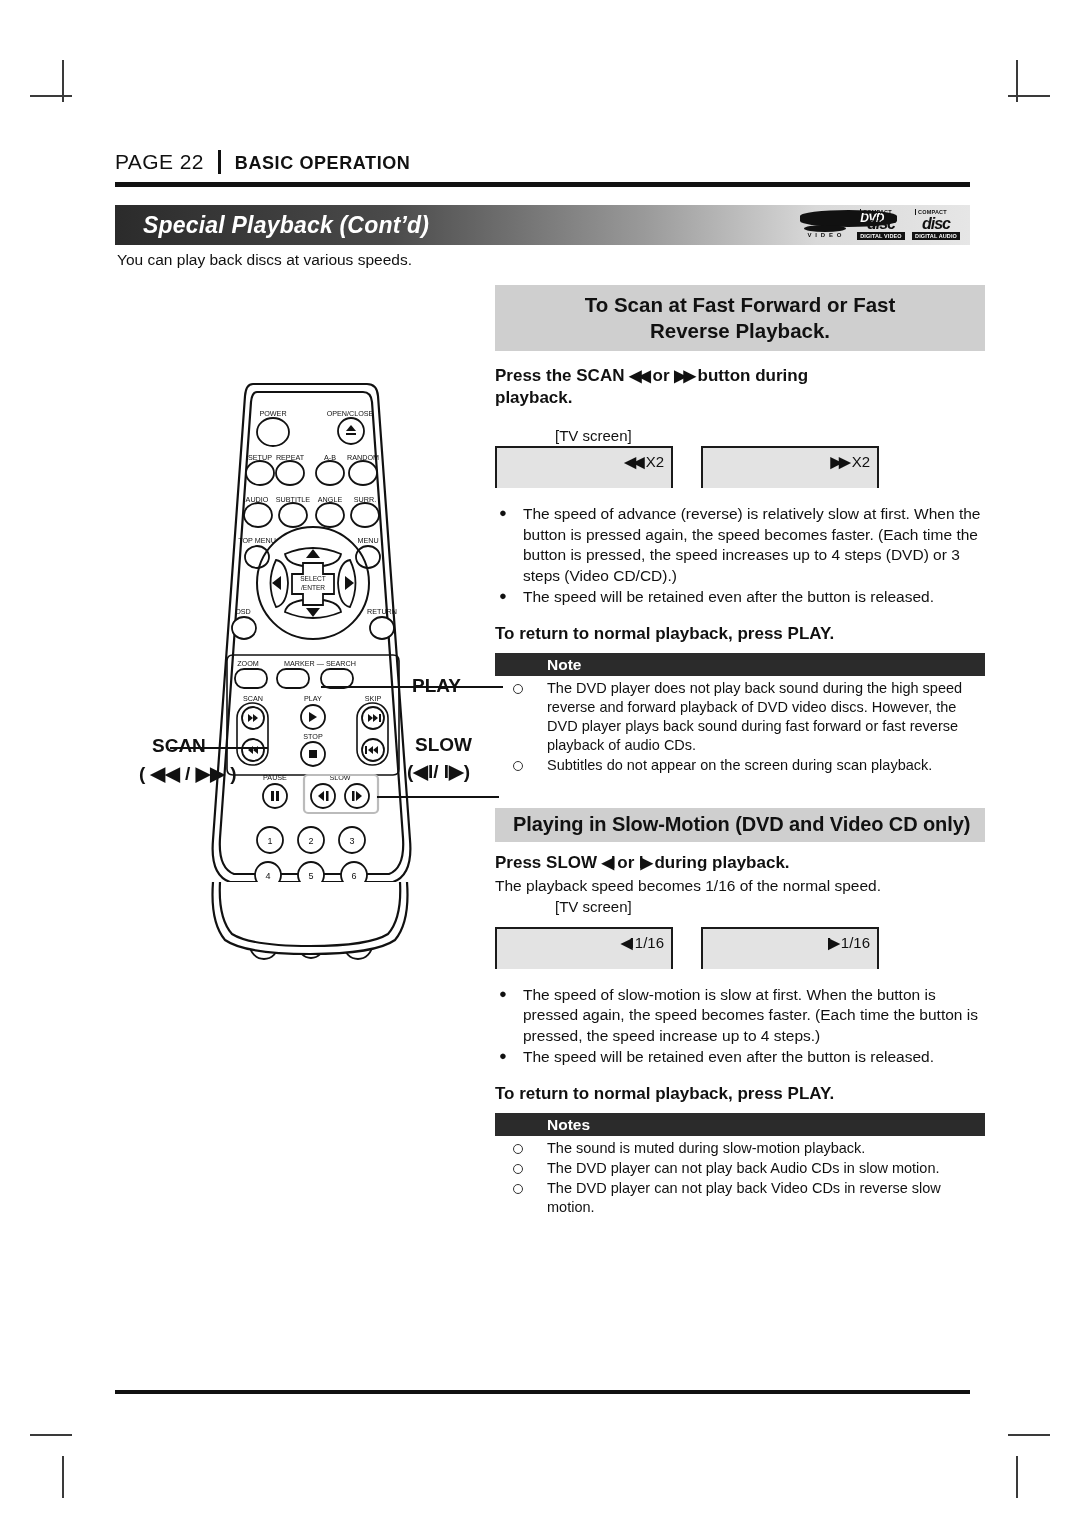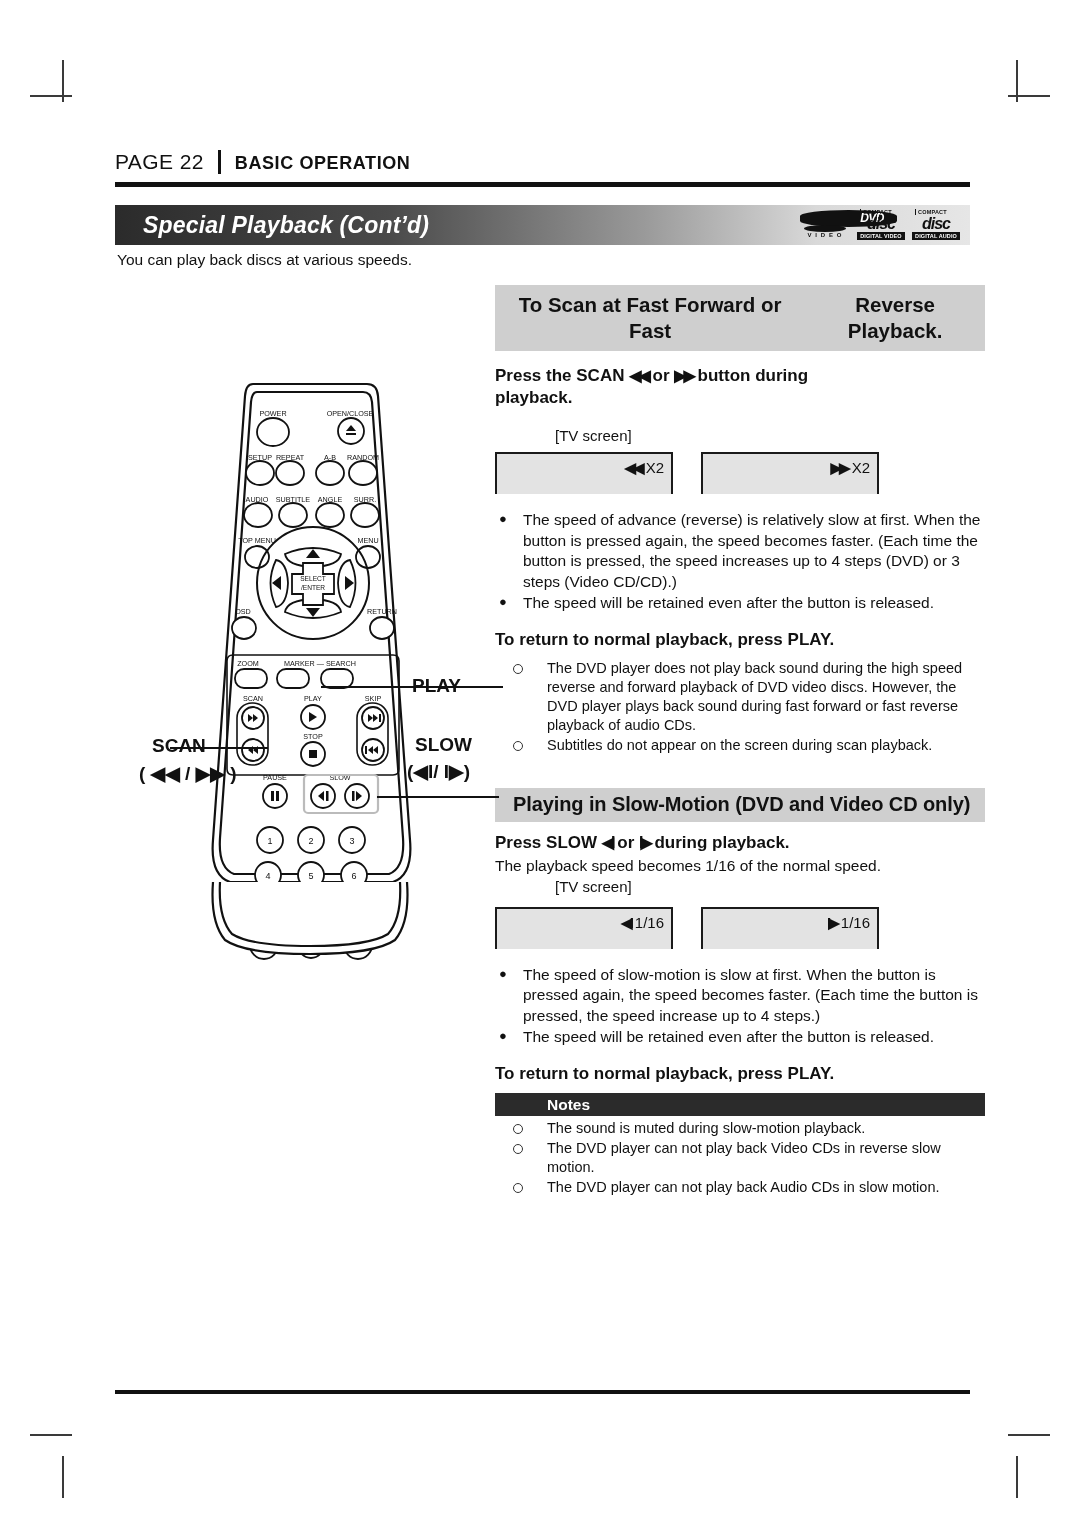--- a/index.html
+++ b/index.html
@@ -165,21 +165,21 @@
     left: 495px; top: 285px;
     width: 490px;
   }
   .grey-head {
     background: #cfcfcf;
     color: #111;
     font-weight: bold;
   }
   #scan-heading {
     height: 66px;
-    display: flex; flex-direction: row;
+    display: flex; flex-direction: column;
     align-items: center; justify-content: center;
     font-size: 20.5px;
     line-height: 26px;
     text-align: center;
   }
   .bold-instr {
     font-size: 17px;
     font-weight: bold;
     line-height: 22px;
     margin-top: 14px;
@@ -188,21 +188,21 @@
   .arrow-sp { letter-spacing: 0; }
 
   .tv-label {
     font-size: 15px;
     margin-top: 18px;
     margin-left: 60px;
   }
   .tv-row {
     display: flex;
     gap: 28px;
-    margin-top: 8px;
+    margin-top: 2px;
   }
   .tv-screen {
     width: 178px;
     height: 42px;
     background: #e3e3e3;
     border: 2px solid #1a1a1a;
     border-bottom: none;
     box-sizing: border-box;
     position: relative;
   }
@@ -387,20 +387,21 @@
   </div>
 
   <ul class="bullets">
     <li>The speed of advance (reverse) is relatively slow at first. When the button is pressed again, the speed becomes faster. (Each time the button is pressed, the speed increases up to 4 steps (DVD) or 3 steps (Video CD/CD).)</li>
     <li>The speed will be retained even after the button is released.</li>
   </ul>
 
   <div class="return-line">To return to normal playback, press PLAY.</div>
 
   <div class="note-box">
+    <div class="note-bar">Note</div>
     <ul class="note-list">
       <li>The DVD player does not play back sound during the high speed reverse and forward playback of DVD video discs. However, the DVD player plays back sound during fast forward or fast reverse playback of audio CDs.</li>
       <li>Subtitles do not appear on the screen during scan playback.</li>
     </ul>
   </div>
 
   <div id="slow-heading" class="grey-head">Playing in Slow-Motion (DVD and Video CD only)</div>
 
   <div class="bold-instr" style="margin-top:10px;">
     <span>Press SLOW</span>
@@ -428,22 +429,22 @@
     <li>The speed of slow-motion is slow at first. When the button is pressed again, the speed becomes faster. (Each time the button is pressed, the speed increase up to 4 steps.)</li>
     <li>The speed will be retained even after the button is released.</li>
   </ul>
 
   <div class="return-line">To return to normal playback, press PLAY.</div>
 
   <div class="note-box">
     <div class="note-bar">Notes</div>
     <ul class="note-list">
       <li>The sound is muted during slow-motion playback.</li>
+      <li>The DVD player can not play back Audio CDs in slow motion.</li>
       <li>The DVD player can not play back Video CDs in reverse slow motion.</li>
-      <li>The DVD player can not play back Audio CDs in slow motion.</li>
     </ul>
   </div>
 </div>
 
 <div id="remote-wrap">
   <svg width="370" height="590" viewBox="0 0 370 590">
     <defs>
       <style>
         .bodyline { fill:#ffffff; stroke:#111; stroke-width:2.2; }
         .btn { fill:#ffffff; stroke:#111; stroke-width:1.8; }

